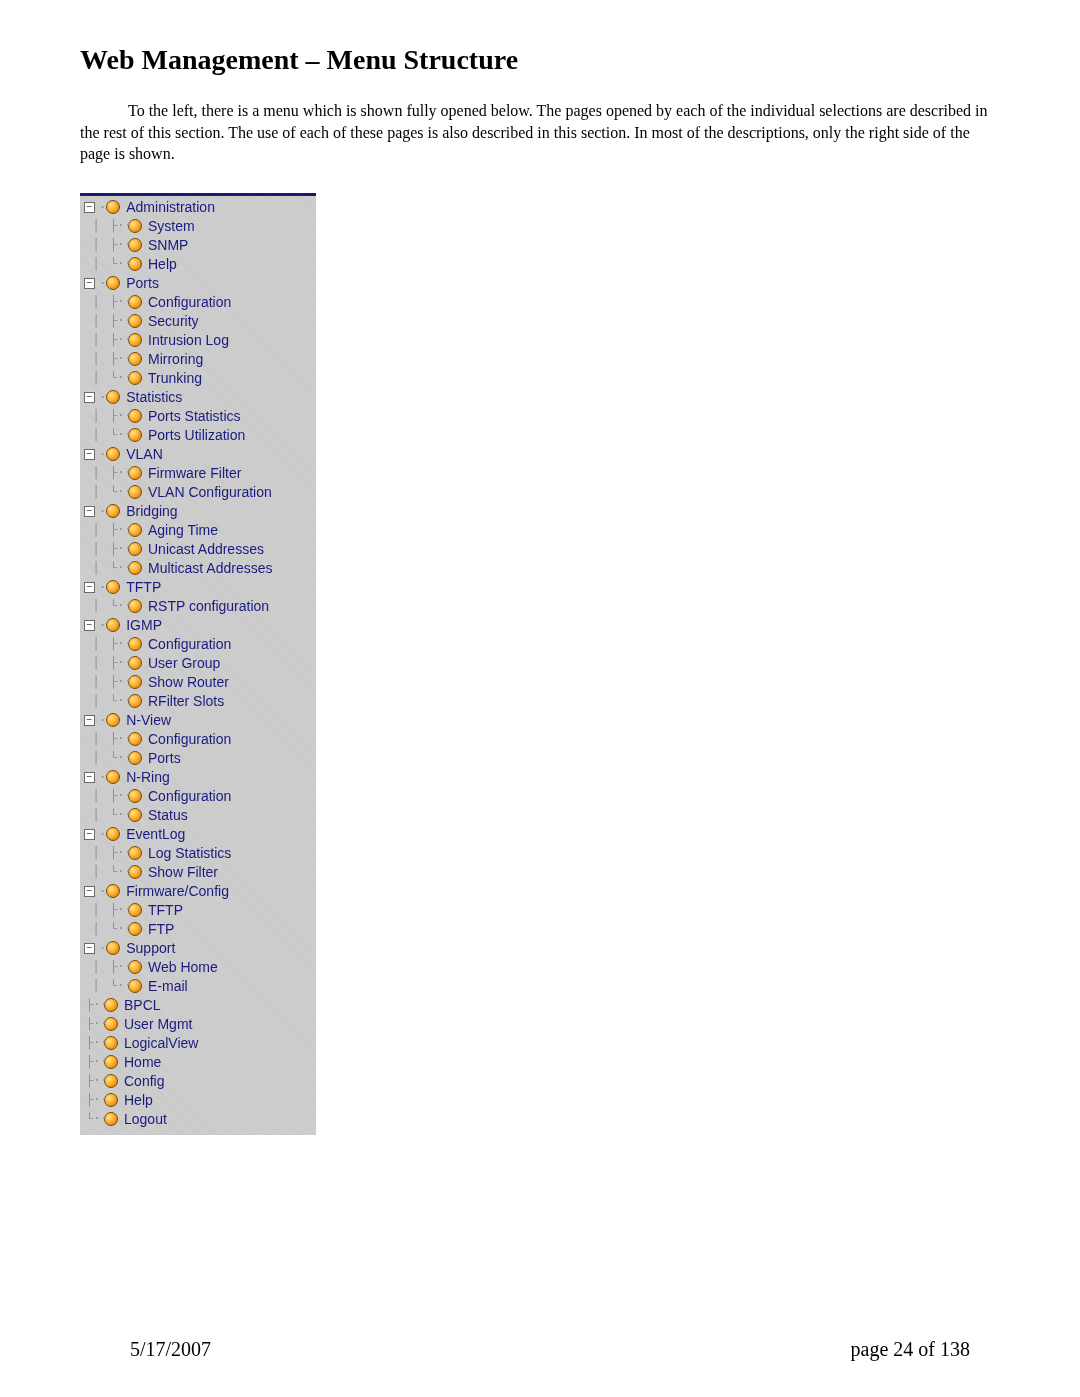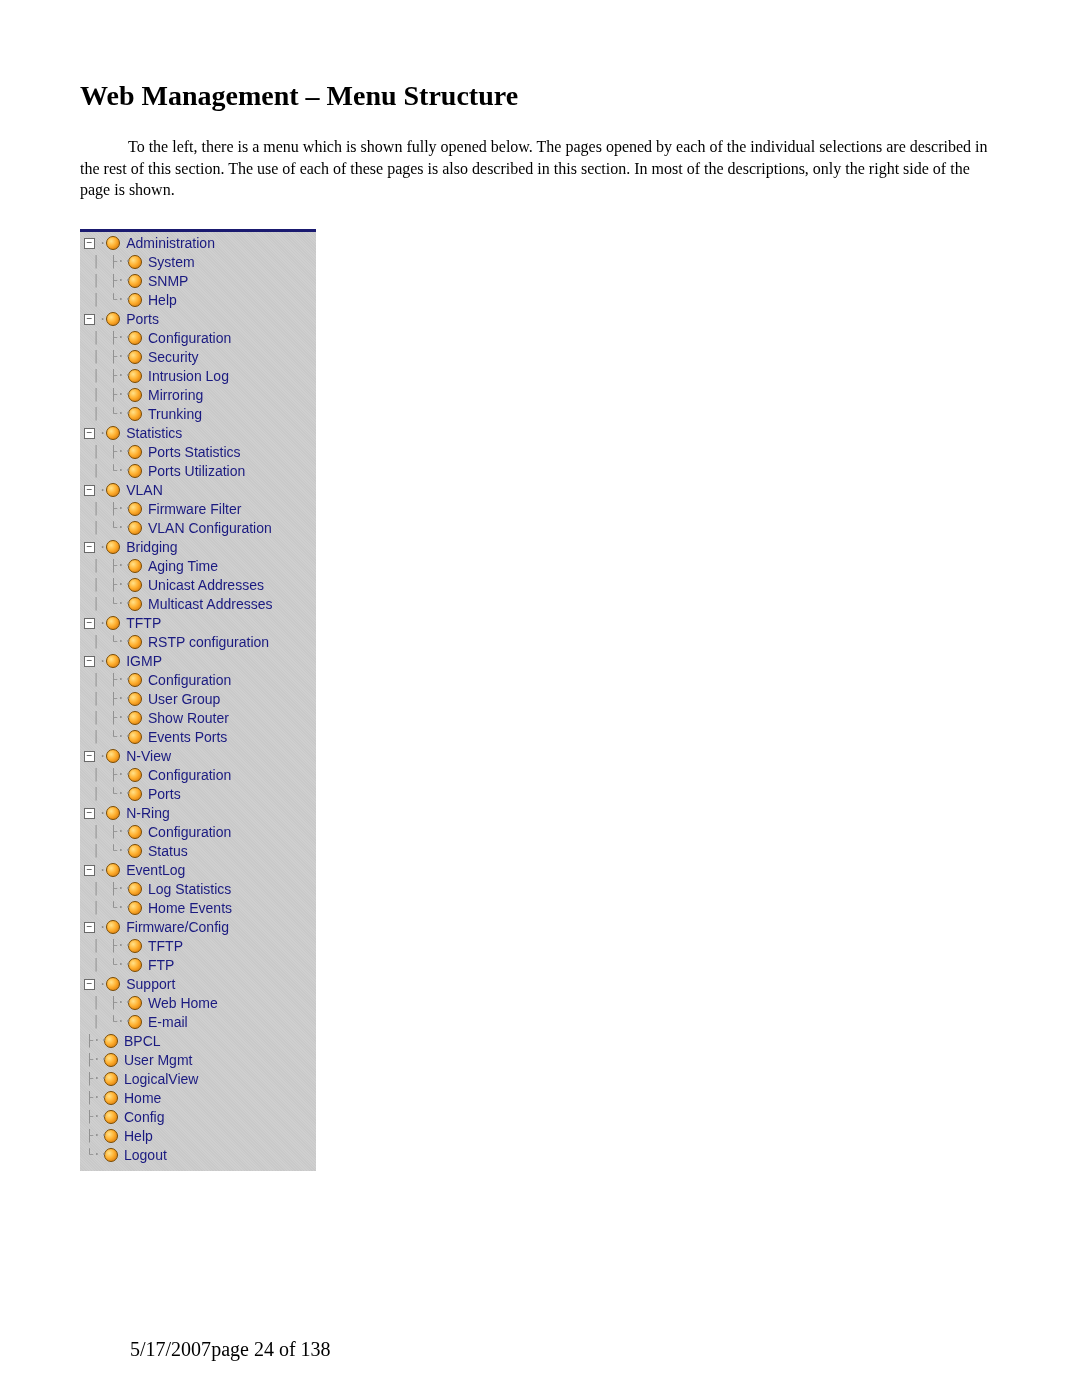--- a/index.html
+++ b/index.html
@@ -4,21 +4,21 @@
 <style>
   body {
     margin: 0;
     padding: 0;
     background: #ffffff;
     font-family: "Times New Roman", Times, serif;
     color: #000;
     width: 1080px;
   }
   .page {
-    padding: 80px 80px 40px 80px;
+    padding: 44px 80px 40px 80px;
     box-sizing: border-box;
     min-height: 1397px;
     position: relative;
   }
   h1.title {
     font-size: 28px;
     font-weight: bold;
     margin: 0 0 24px 0;
   }
   p.intro {
@@ -99,22 +99,23 @@
     margin-right: 6px;
     flex: 0 0 auto;
   }
   .label {
     cursor: pointer;
   }
   .footer {
     position: absolute;
     bottom: 36px;
     left: 0;
-    right: 8px;
+    right: 0;
     display: flex;
+    justify-content: space-between;
     padding: 0 110px 0 130px;
     font-size: 20px;
     font-family: "Times New Roman", Times, serif;
   }
 </style>
 </head>
 <body>
 
 <div class="page">
   <h1 class="title">Web Management – Menu Structure</h1>
@@ -395,21 +396,21 @@
                   <span class="label">Show Router</span>
                 </div>
               </li>
               <li>
                 <div class="row">
                   <span class="gutter">
                     <span style="display: inline-block; width: 16px; text-align: center; color: rgb(138, 138, 138); font-family: &quot;Courier New&quot;, monospace; font-size: 12px; margin-left: 8px;">│</span>
                     <span class="conn">└··</span>
                   </span>
                   <span class="bullet"></span>
-                  <span class="label">Events Ports</span>
+                  <span class="label">RFilter Slots</span>
                 </div>
               </li>
             </ul>
           </li>
           <li>
             <div class="row">
               <span class="gutter">
                 <span class="exp">−</span>
                 <span class="dots">·</span>
               </span>
@@ -491,21 +492,21 @@
                   <span class="label">Log Statistics</span>
                 </div>
               </li>
               <li>
                 <div class="row">
                   <span class="gutter">
                     <span style="display: inline-block; width: 16px; text-align: center; color: rgb(138, 138, 138); font-family: &quot;Courier New&quot;, monospace; font-size: 12px; margin-left: 8px;">│</span>
                     <span class="conn">└··</span>
                   </span>
                   <span class="bullet"></span>
-                  <span class="label">Home Events</span>
+                  <span class="label">Show Filter</span>
                 </div>
               </li>
             </ul>
           </li>
           <li>
             <div class="row">
               <span class="gutter">
                 <span class="exp">−</span>
                 <span class="dots">·</span>
               </span>

